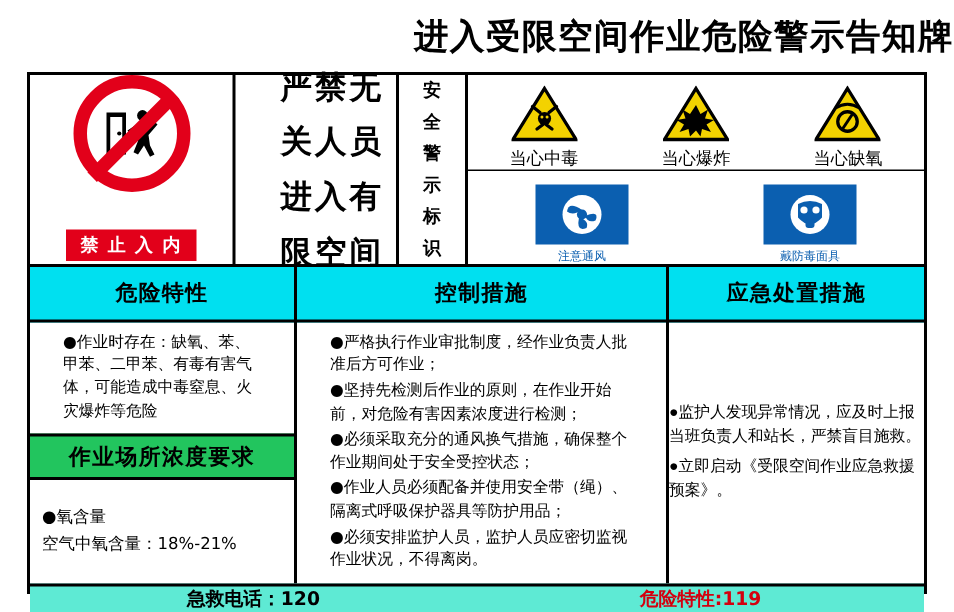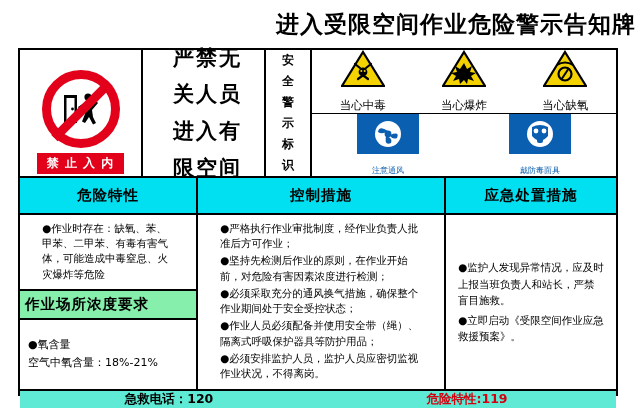--- a/index.html
+++ b/index.html
@@ -34,27 +34,27 @@
     flex-direction:column;
   }
   
   .topband{
     display:flex;
     height:128px;
     border-bottom:2px solid #000;
     box-sizing:border-box;
   }
   .noentry{
-    width:123px;
+    width:137px;
     border-right:2px solid #000;
     box-sizing:border-box;
     display:flex;
     flex-direction:column;
     align-items:center;
-    justify-content:flex-end;
+    justify-content:space-between;
     padding:0 0 2px;
   }
   .noentry-circle{
     width:78px;height:78px;
     border-radius:50%;
     border:9px solid #e2001a;
     position:relative;
     background:#fff;
     box-sizing:border-box;
   }
@@ -118,21 +118,21 @@
   .signrow{
     flex:1;
     display:flex;
   }
   .signrow.top{border-bottom:1px solid #000;}
   .sign{
     flex:1;
     display:flex;
     flex-direction:column;
     align-items:center;
-    justify-content:space-between;
+    justify-content:flex-end;
   }
   .tri-wrap{position:relative;width:44px;height:38px;display:flex;align-items:flex-end;justify-content:center;}
   .sign-cap{
     font-size:11.5px;
     color:#000;
     margin-top:3px;
     font-weight:normal;
   }
   .blue-box{
     width:62px;height:40px;
@@ -172,24 +172,24 @@
   .cellbody{
     flex:1;
     font-size:10.5px;
     line-height:1.45;
     color:#000;
     padding:6px 22px;
     box-sizing:border-box;
   }
   .cellbody p{margin:0 0 2px 0;}
   .hdr2{
-    background:#86efac;
+    background:#22c55e;
     border-top:2px solid #000;
     border-bottom:2px solid #000;
-    text-align:left;
+    text-align:center;
     font-size:14.5px;
     font-weight:bold;
     color:#000;
     padding:4px 5px;
     letter-spacing:1px;
   }
   .midtext{
     flex:1;
     display:flex;
     flex-direction:column;
@@ -197,23 +197,24 @@
     padding:4px 8px;
     font-size:11px;
     line-height:1.7;
     color:#000;
   }
   .emerg{
     display:flex;
     flex-direction:column;
     justify-content:center;
     flex:1;
-    padding:0 12px;
+    padding:0 0;
     font-size:10.5px;
     line-height:1.55;
+    font-family:Liberation Serif, serif;
   }
   
   .footer{
     height:24px;
     background:#5eead4;
     border-top:2px solid #000;
     display:flex;
     align-items:center;
     box-sizing:border-box;
   }

